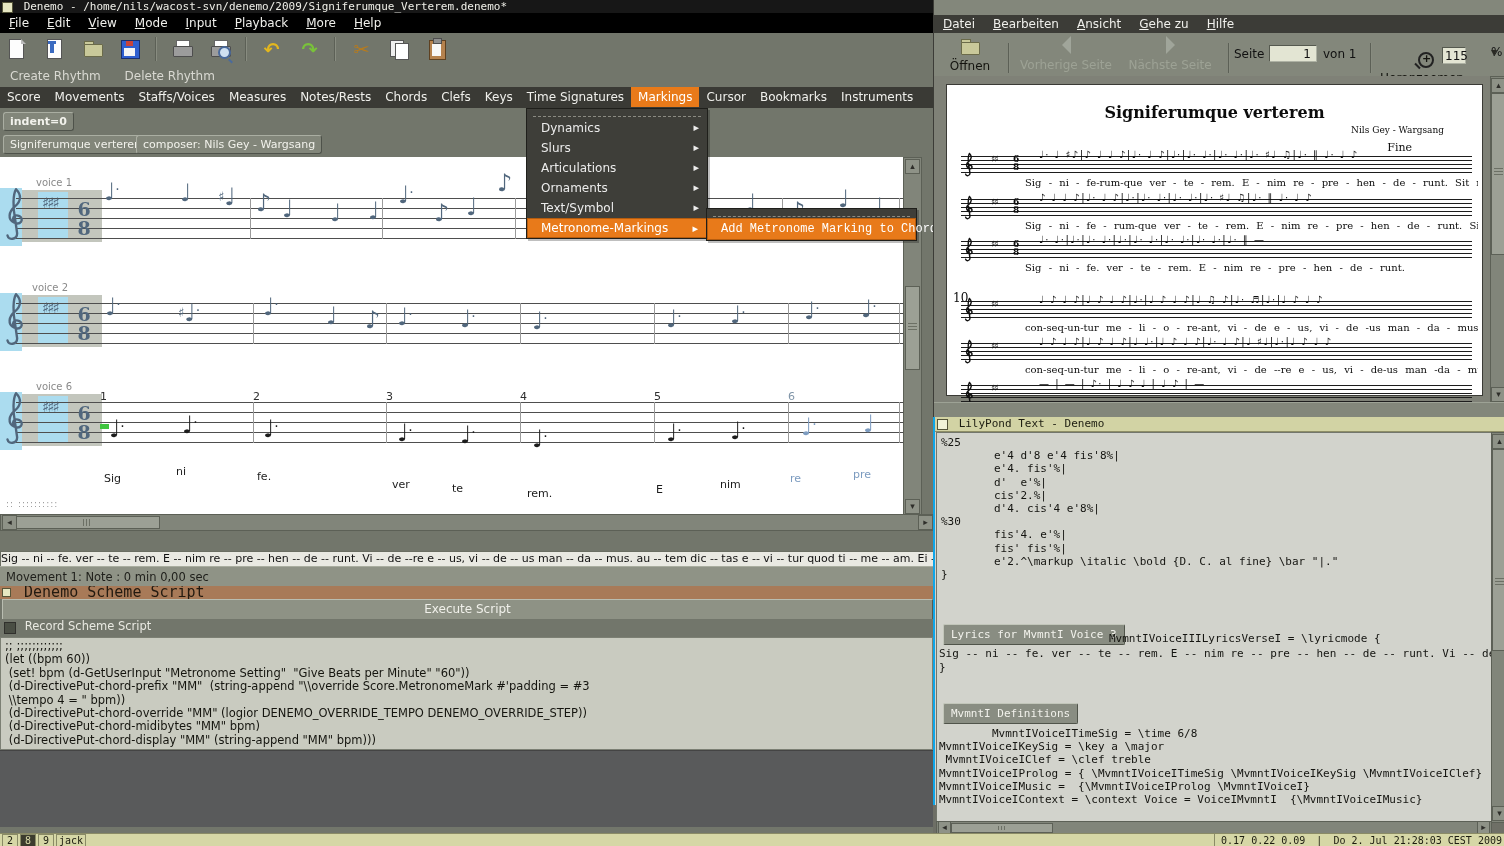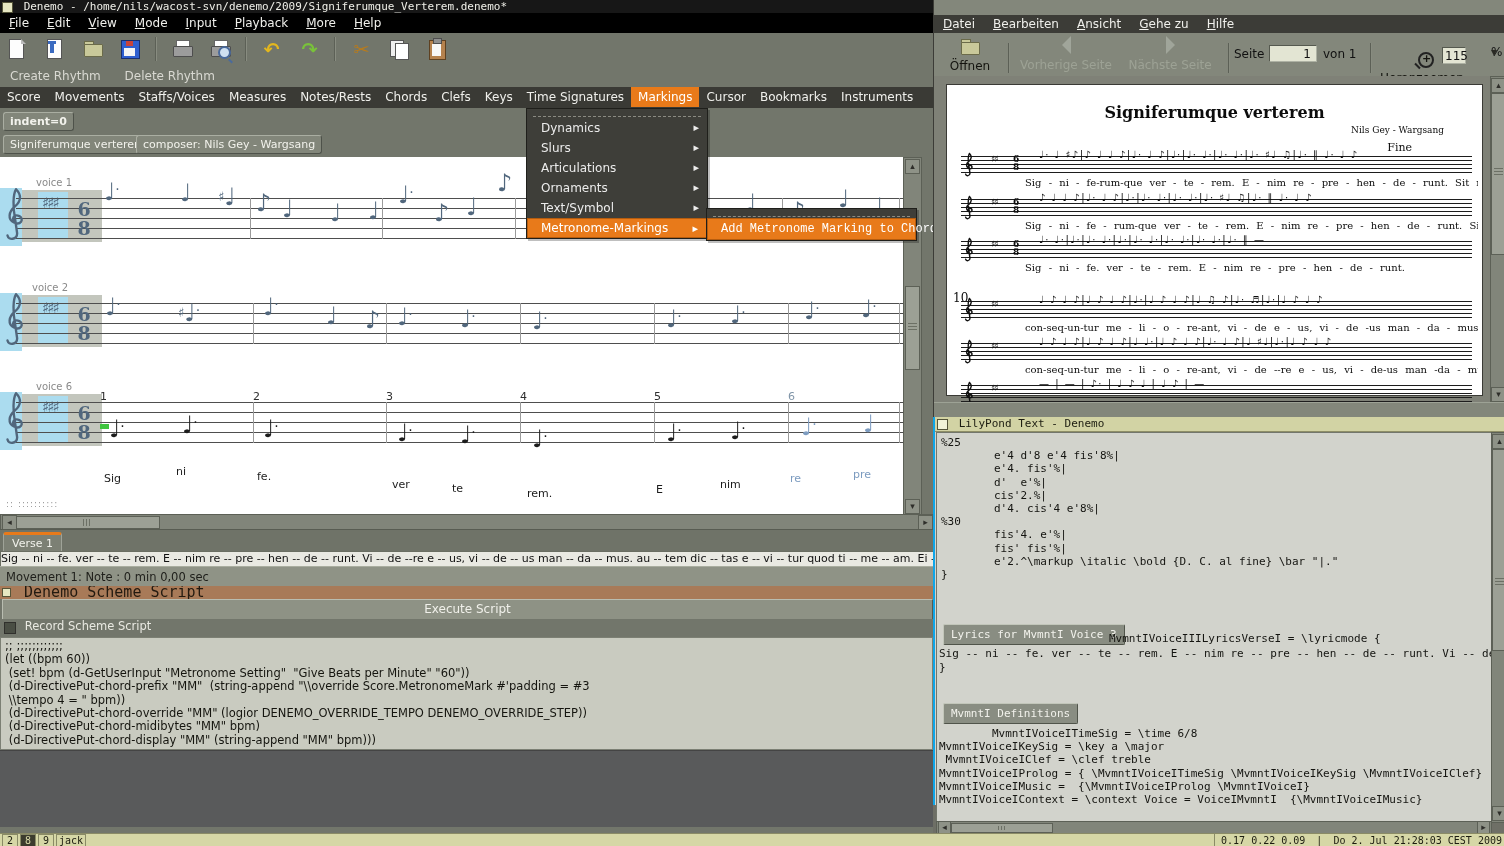--- a/index.html
+++ b/index.html
@@ -327,23 +327,20 @@
     </div>
 
     <div class="sb" style="left:0;top:514px;width:933px;height:15px;">
       <span class="arr" style="left:1px;top:0;">◂</span>
       <div class="thumb" style="left:15px;top:1px;width:142px;height:11px;">
         <span class="gripv" style="left:66px;"></span>
       </div>
       <span class="arr" style="right:1px;top:0;">▸</span>
     </div>
 
-    <div class="abs" id="dn-versetab-row">
-      <span id="dn-versetab">Verse 1</span>
-    </div>
     <div class="abs" id="dn-verseline">Sig -- ni -- fe. ver -- te -- rem. E -- nim re -- pre -- hen -- de -- runt. Vi -- de --re e -- us, vi -- de -- us man -- da -- mus.  au -- tem dic -- tas e -- vi -- tur quod ti -- me -- am. Ei -- a par -- ter</div>
     <div class="abs" id="dn-status">Movement 1: Note : 0 min 0,00 sec</div>
 
     <div class="titlebar" id="schm-title">
       <span class="tb-ic" style="width:7px;height:7px;"></span>
       <span>Denemo Scheme Script</span>
     </div>
     <div class="abs" id="schm-exec">Execute Script</div>
     <div class="abs" id="schm-record-row">
       <span class="chk"></span>

